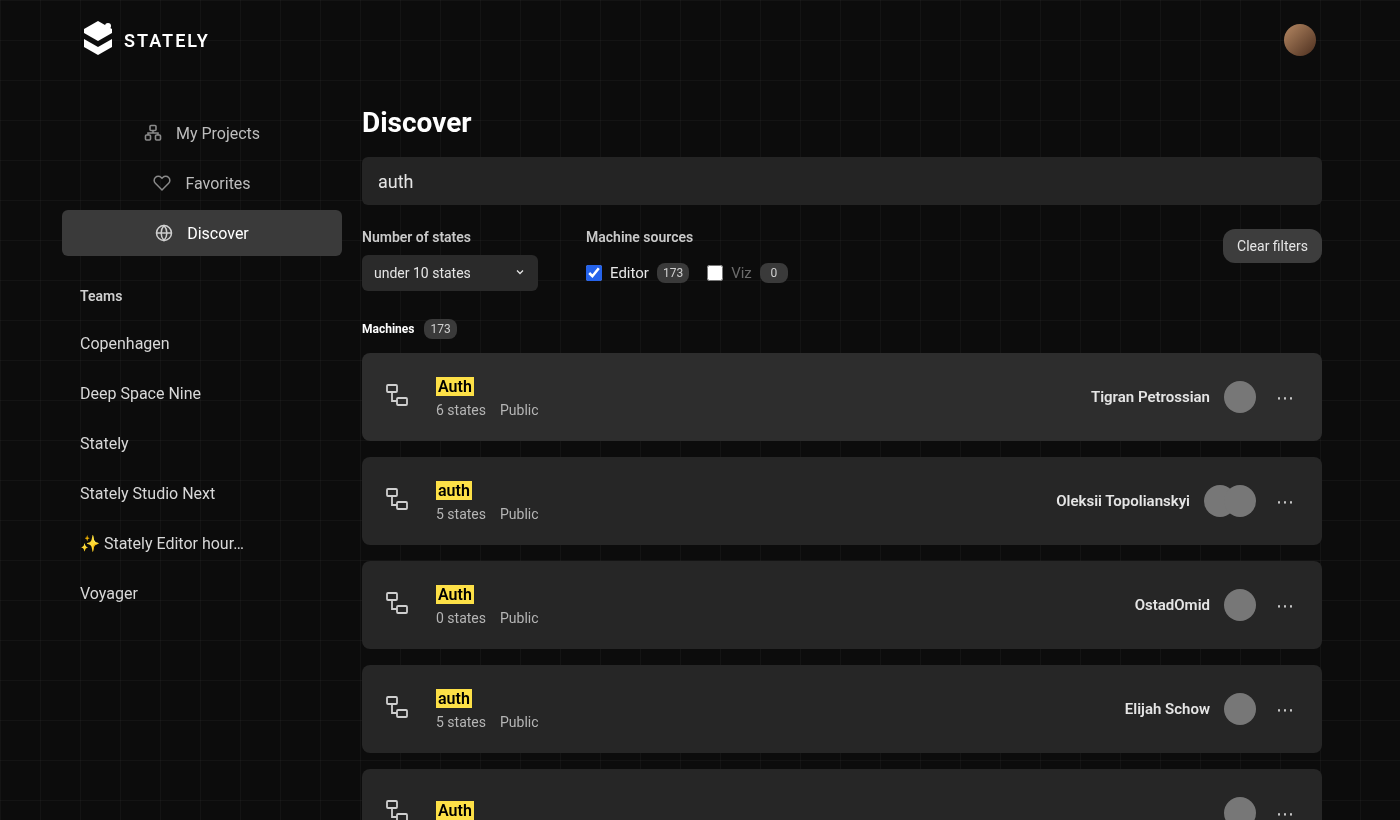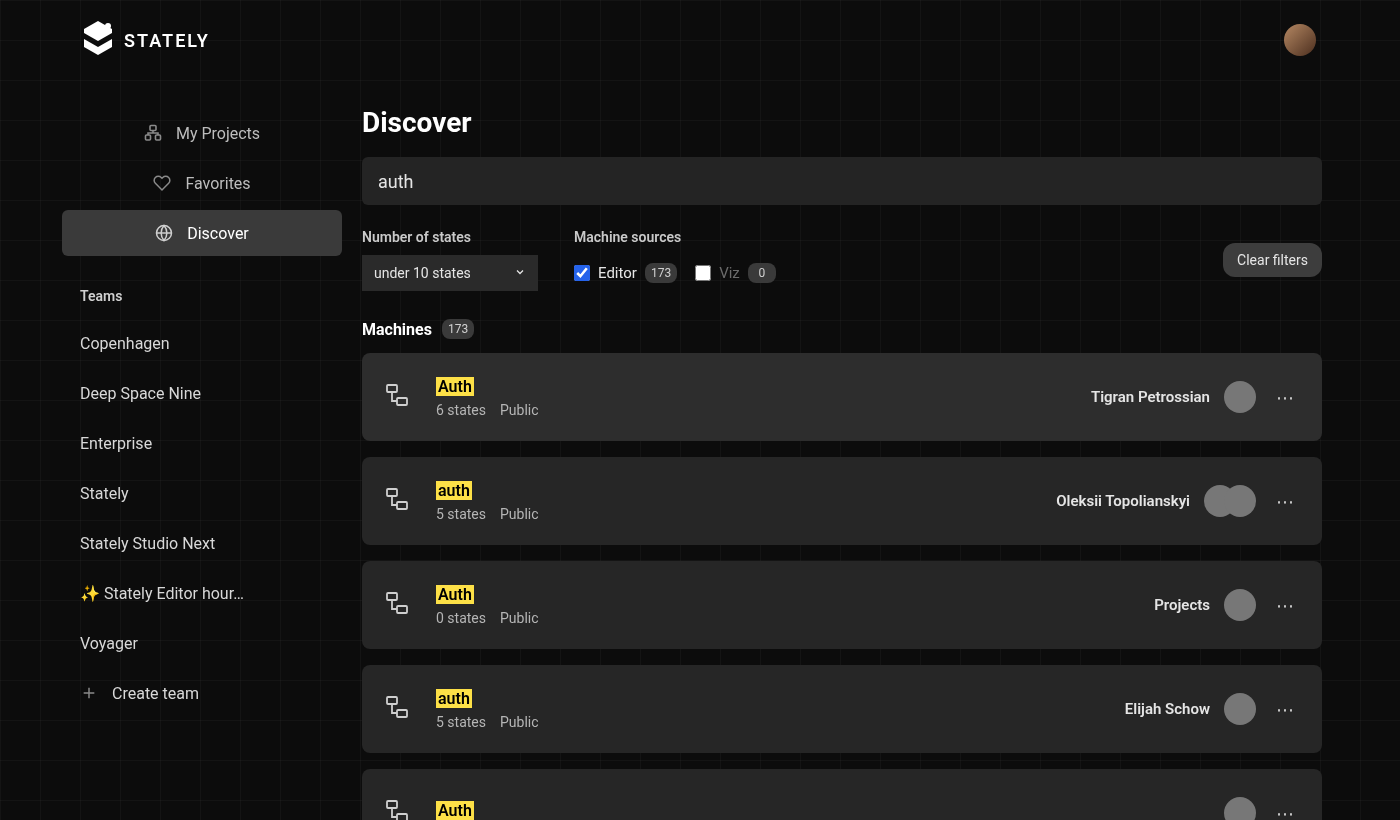--- a/index.html
+++ b/index.html
@@ -38,40 +38,40 @@
   .team-item { height:46px; display:flex; align-items:center; padding:0 18px; margin:4px 0; color:#d8d8d8; font-size:16px; cursor:pointer; }
   .create-team { height:46px; display:flex; align-items:center; gap:14px; padding:0 18px; margin-top:4px; color:#d8d8d8; font-size:16px; cursor:pointer; }
 
   .main { flex:1; padding:26px 78px 0 20px; overflow:hidden; }
   .page-title { font-size:28px; font-weight:700; color:#fff; margin-bottom:18px; }
   .search {
     width:100%; height:48px; background:#242424; border:none; border-radius:6px;
     color:#e5e5e5; font-size:18px; padding:0 16px; outline:none;
   }
 
-  .filters-row { display:flex; align-items:center; margin-top:24px; gap:36px; }
+  .filters-row { display:flex; align-items:flex-start; margin-top:24px; gap:48px; }
   .filter-group { display:flex; flex-direction:column; gap:10px; }
   .filter-label { font-size:14px; color:#c9c9c9; font-weight:600; }
   .select {
     display:flex; align-items:center; justify-content:space-between;
     width:176px; height:36px; padding:0 12px;
-    background:#2a2a2a; border-radius:0; color:#e5e5e5; font-size:14px; cursor:pointer;
+    background:#2a2a2a; border-radius:6px; color:#e5e5e5; font-size:14px; cursor:pointer;
   }
   .checks { display:flex; align-items:center; gap:18px; height:36px; }
   .check { display:flex; align-items:center; gap:8px; font-size:15px; cursor:pointer; }
   .check input { width:16px; height:16px; accent-color:#2563eb; }
   .check .disabled-label { color:#6b6b6b; }
   .count-pill { display:inline-flex; align-items:center; justify-content:center; min-width:28px; height:20px; padding:0 6px; border-radius:8px; background:#3a3a3a; color:#d0d0d0; font-size:12px; }
   .clear-btn {
     margin-left:auto; height:34px; padding:0 14px; border-radius:12px;
     background:#3d3d3d; color:#e5e5e5; border:none; font-size:14px; cursor:pointer;
   }
 
   .machines-head { display:flex; align-items:center; gap:10px; margin-top:28px; margin-bottom:14px; }
-  .machines-head h2 { font-size:16px; font-weight:700; color:#fff; }
+  .machines-head h2 { font-size:12px; font-weight:700; color:#fff; }
 
   .cards { display:flex; flex-direction:column; gap:16px; }
   .card {
     display:flex; align-items:center; height:88px;
     background:#262626; border-radius:8px; padding:0 22px;
   }
   .card:first-child { background:#2d2d2d; }
   .card-icon { width:34px; margin-right:18px; color:#cfcfcf; }
   .card-body { display:flex; flex-direction:column; gap:6px; }
   .card-title { font-size:16px; font-weight:600; }
@@ -127,34 +127,25 @@
             <path d="M2 12h20"></path>
           <path d="M12 2a15 15 0 0 1 0 20a15 15 0 0 1 0-20z"></path>
         </svg>
       </span>
       <span>Discover</span>
     </div>
 
     <div class="section-label">Teams</div>
     <div class="team-item">Copenhagen</div>
     <div class="team-item">Deep Space Nine</div>
-    <div class="team-item">Enterprise</div>
     <div class="team-item">Stately</div>
     <div class="team-item">Stately Studio Next</div>
     <div class="team-item">✨ Stately Editor hour…</div>
     <div class="team-item">Voyager</div>
 
-    <div class="create-team">
-      <span class="nav-icon">
-        <svg width="16" height="16" viewBox="0 0 24 24" fill="none" stroke="currentColor" stroke-width="2.2">
-          <path d="M12 4v16M4 12h16"></path>
-        </svg>
-      </span>
-      <span>Create team</span>
-    </div>
   </aside>
 
   <main class="main">
     <h1 class="page-title">Discover</h1>
 
     <input class="search" value="auth" style="">
 
     <div class="filters-row">
       <div class="filter-group">
         <span class="filter-label">Number of states</span>
@@ -243,21 +234,21 @@
   <path d="M8 11 V20 H13"></path>
 </svg></div>
           <div class="card-body">
             <div class="card-title"><span class="hl">Auth</span></div>
             <div class="card-meta">
               <span>0 states</span>
               <span>Public</span>
             </div>
           </div>
           <div class="card-right">
-            <span class="author">Projects</span>
+            <span class="author">OstadOmid</span>
             <div class="avatar-stack">
               <div class="avatar-sm"></div>
             </div>
             <span class="more">⋯</span>
           </div>
         </div>
         <div class="card">
           <div class="card-icon"><svg width="28" height="28" viewBox="0 0 28 28" fill="none" stroke="currentColor" stroke-width="1.8">
   <rect x="3" y="4" width="10" height="7" rx="1"></rect>
   <rect x="13" y="17" width="10" height="7" rx="1"></rect>

